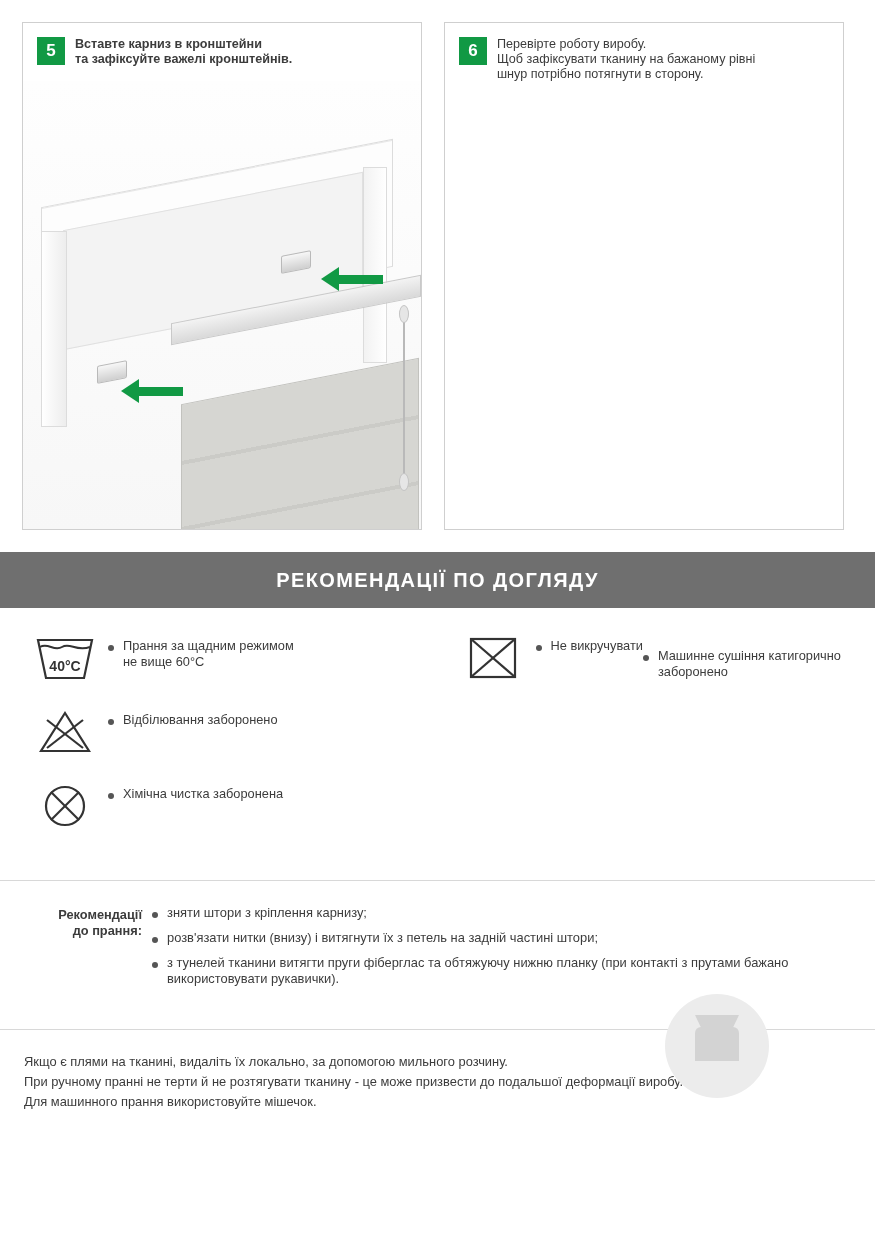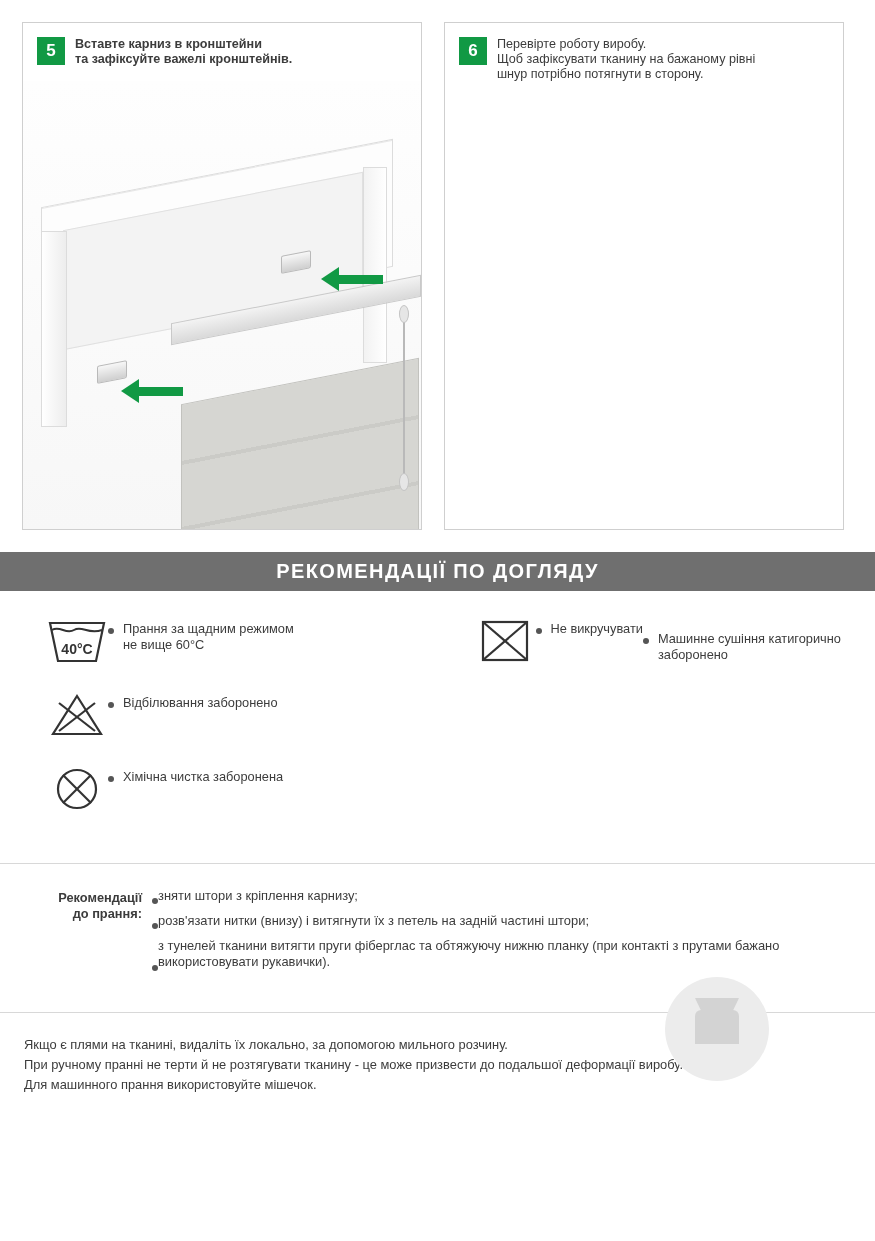--- a/index.html
+++ b/index.html
@@ -231,21 +231,21 @@
     right: 10px; bottom: 8px;
     color: #119944;
     font-size: 18.5px;
     font-weight: bold;
     letter-spacing: .4px;
   }
 
   
   .care-band {
     margin-top: 22px;
-    height: 39px;
+    height: 56px;
     background: #6f6f6f;
     display: flex; align-items: center; justify-content: center;
   }
   .care-band-title {
     color: #ffffff;
     font-size: 20px;
     font-weight: bold;
     letter-spacing: 1.4px;
   }
 
@@ -259,21 +259,21 @@
     padding-left: 34px;
   }
   .care-item {
     display: flex;
     align-items: flex-start;
     margin-bottom: 26px;
   }
   .care-sym {
     width: 74px;
     flex: 0 0 74px;
-    display: flex; align-items: center; justify-content: flex-end;
+    display: flex; align-items: center; justify-content: flex-start;
   }
   .care-lines {
     display: flex;
     align-items: flex-start;
     gap: 9px;
     padding-top: 4px;
   }
   .bullet {
     width: 6px; height: 6px;
     border-radius: 50%;
@@ -309,22 +309,22 @@
     font-size: 12.8px;
     font-weight: bold;
     line-height: 1.25;
     color: #3c3c3c;
     white-space: pre-line;
     padding-top: 2px;
   }
   .wash-list { flex: 1; }
   .wash-row {
     display: flex;
+    gap: 9px;
     margin-bottom: 9px;
-    align-items: flex-end;
   }
   .wash-row .care-text { font-size: 12.9px; }
 
   
   .footer-notes {
     padding: 22px 24px 0 24px;
     position: relative;
   }
   .note {
     font-size: 12.9px;

